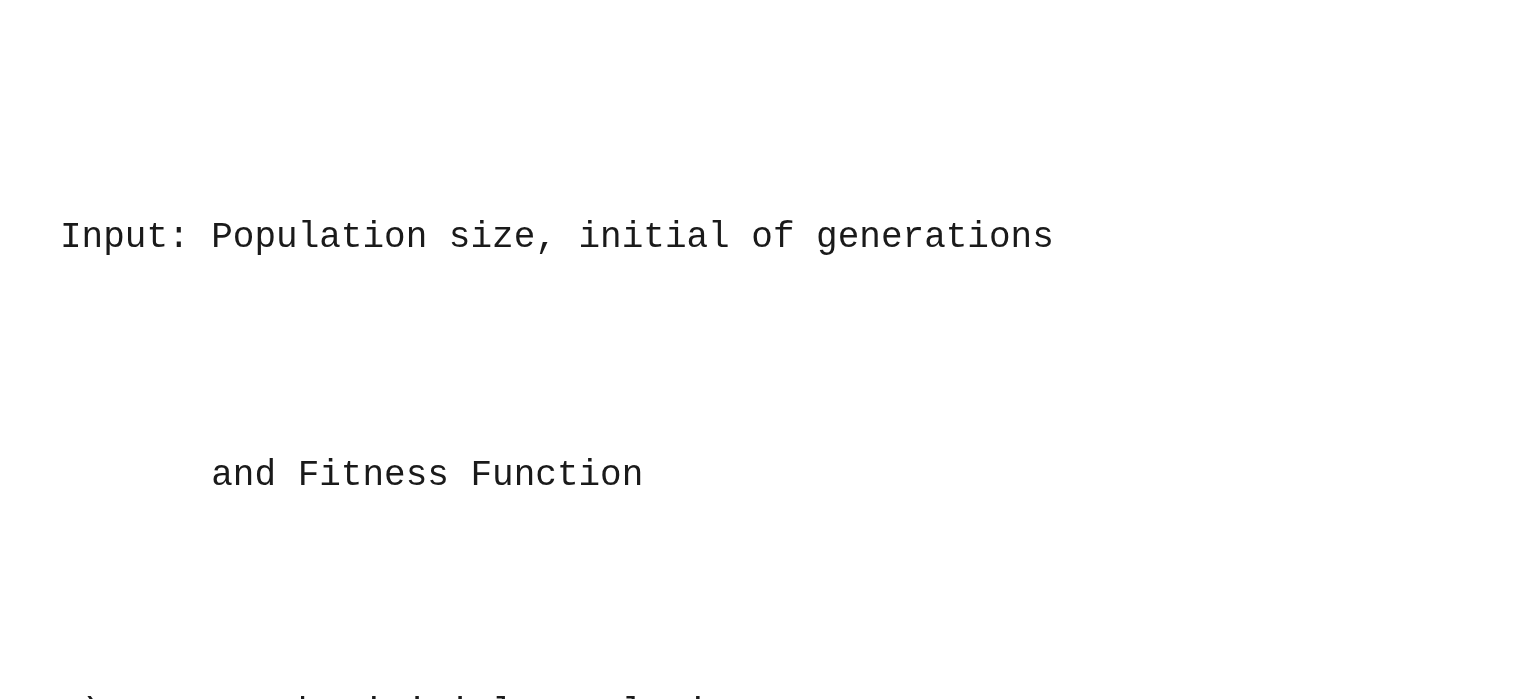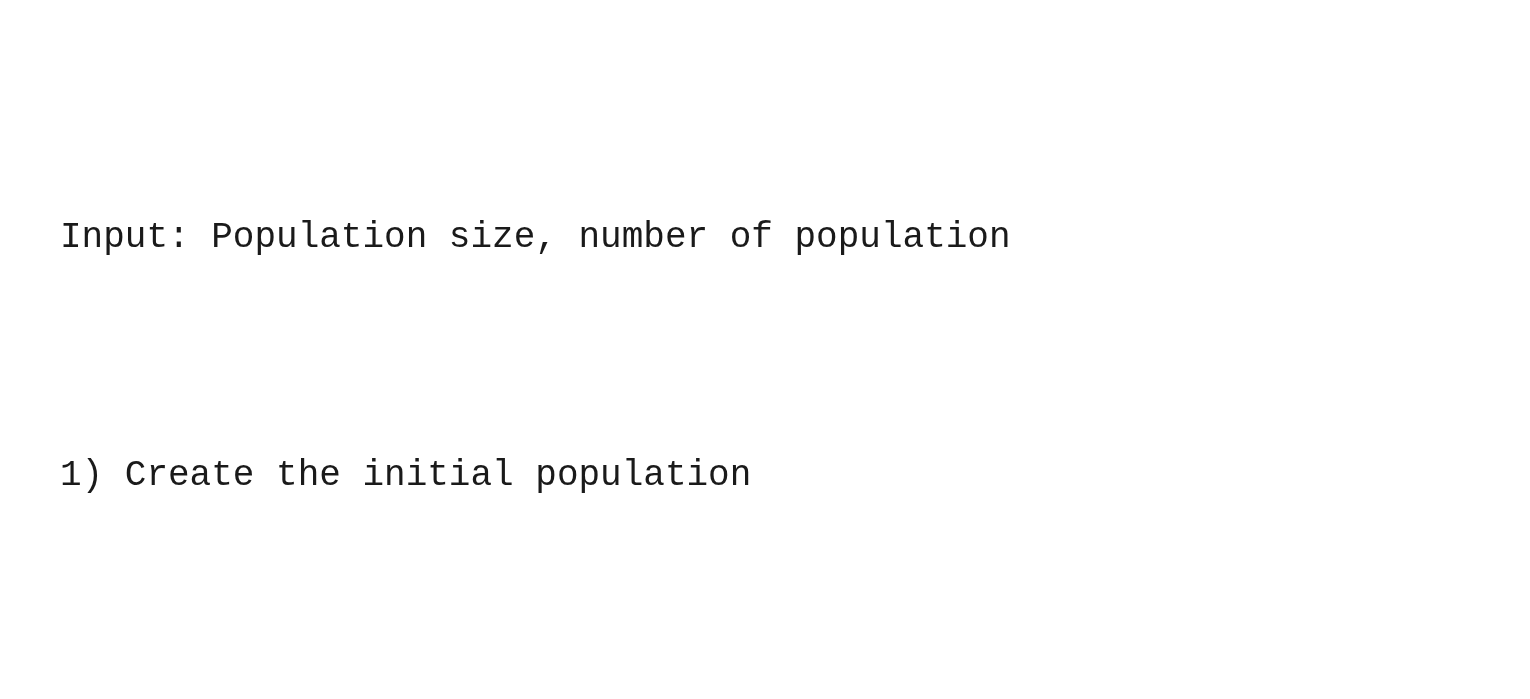--- a/index.html
+++ b/index.html
@@ -15,20 +15,21 @@
       white-space: pre;
     }
     .line {
       display: block;
     }
   </style>
 </head>
 <body>
 
 <div class="pseudocode">
-  <span class="line">Input: Population size, number of population</span>
+  <span class="line">Input: Population size, initial of generations</span>
+  <span class="line">       and Fitness Function</span>
   <span class="line">1) Create the initial population</span>
   
   
   
   
   
 </div>
 
 </body></html>

